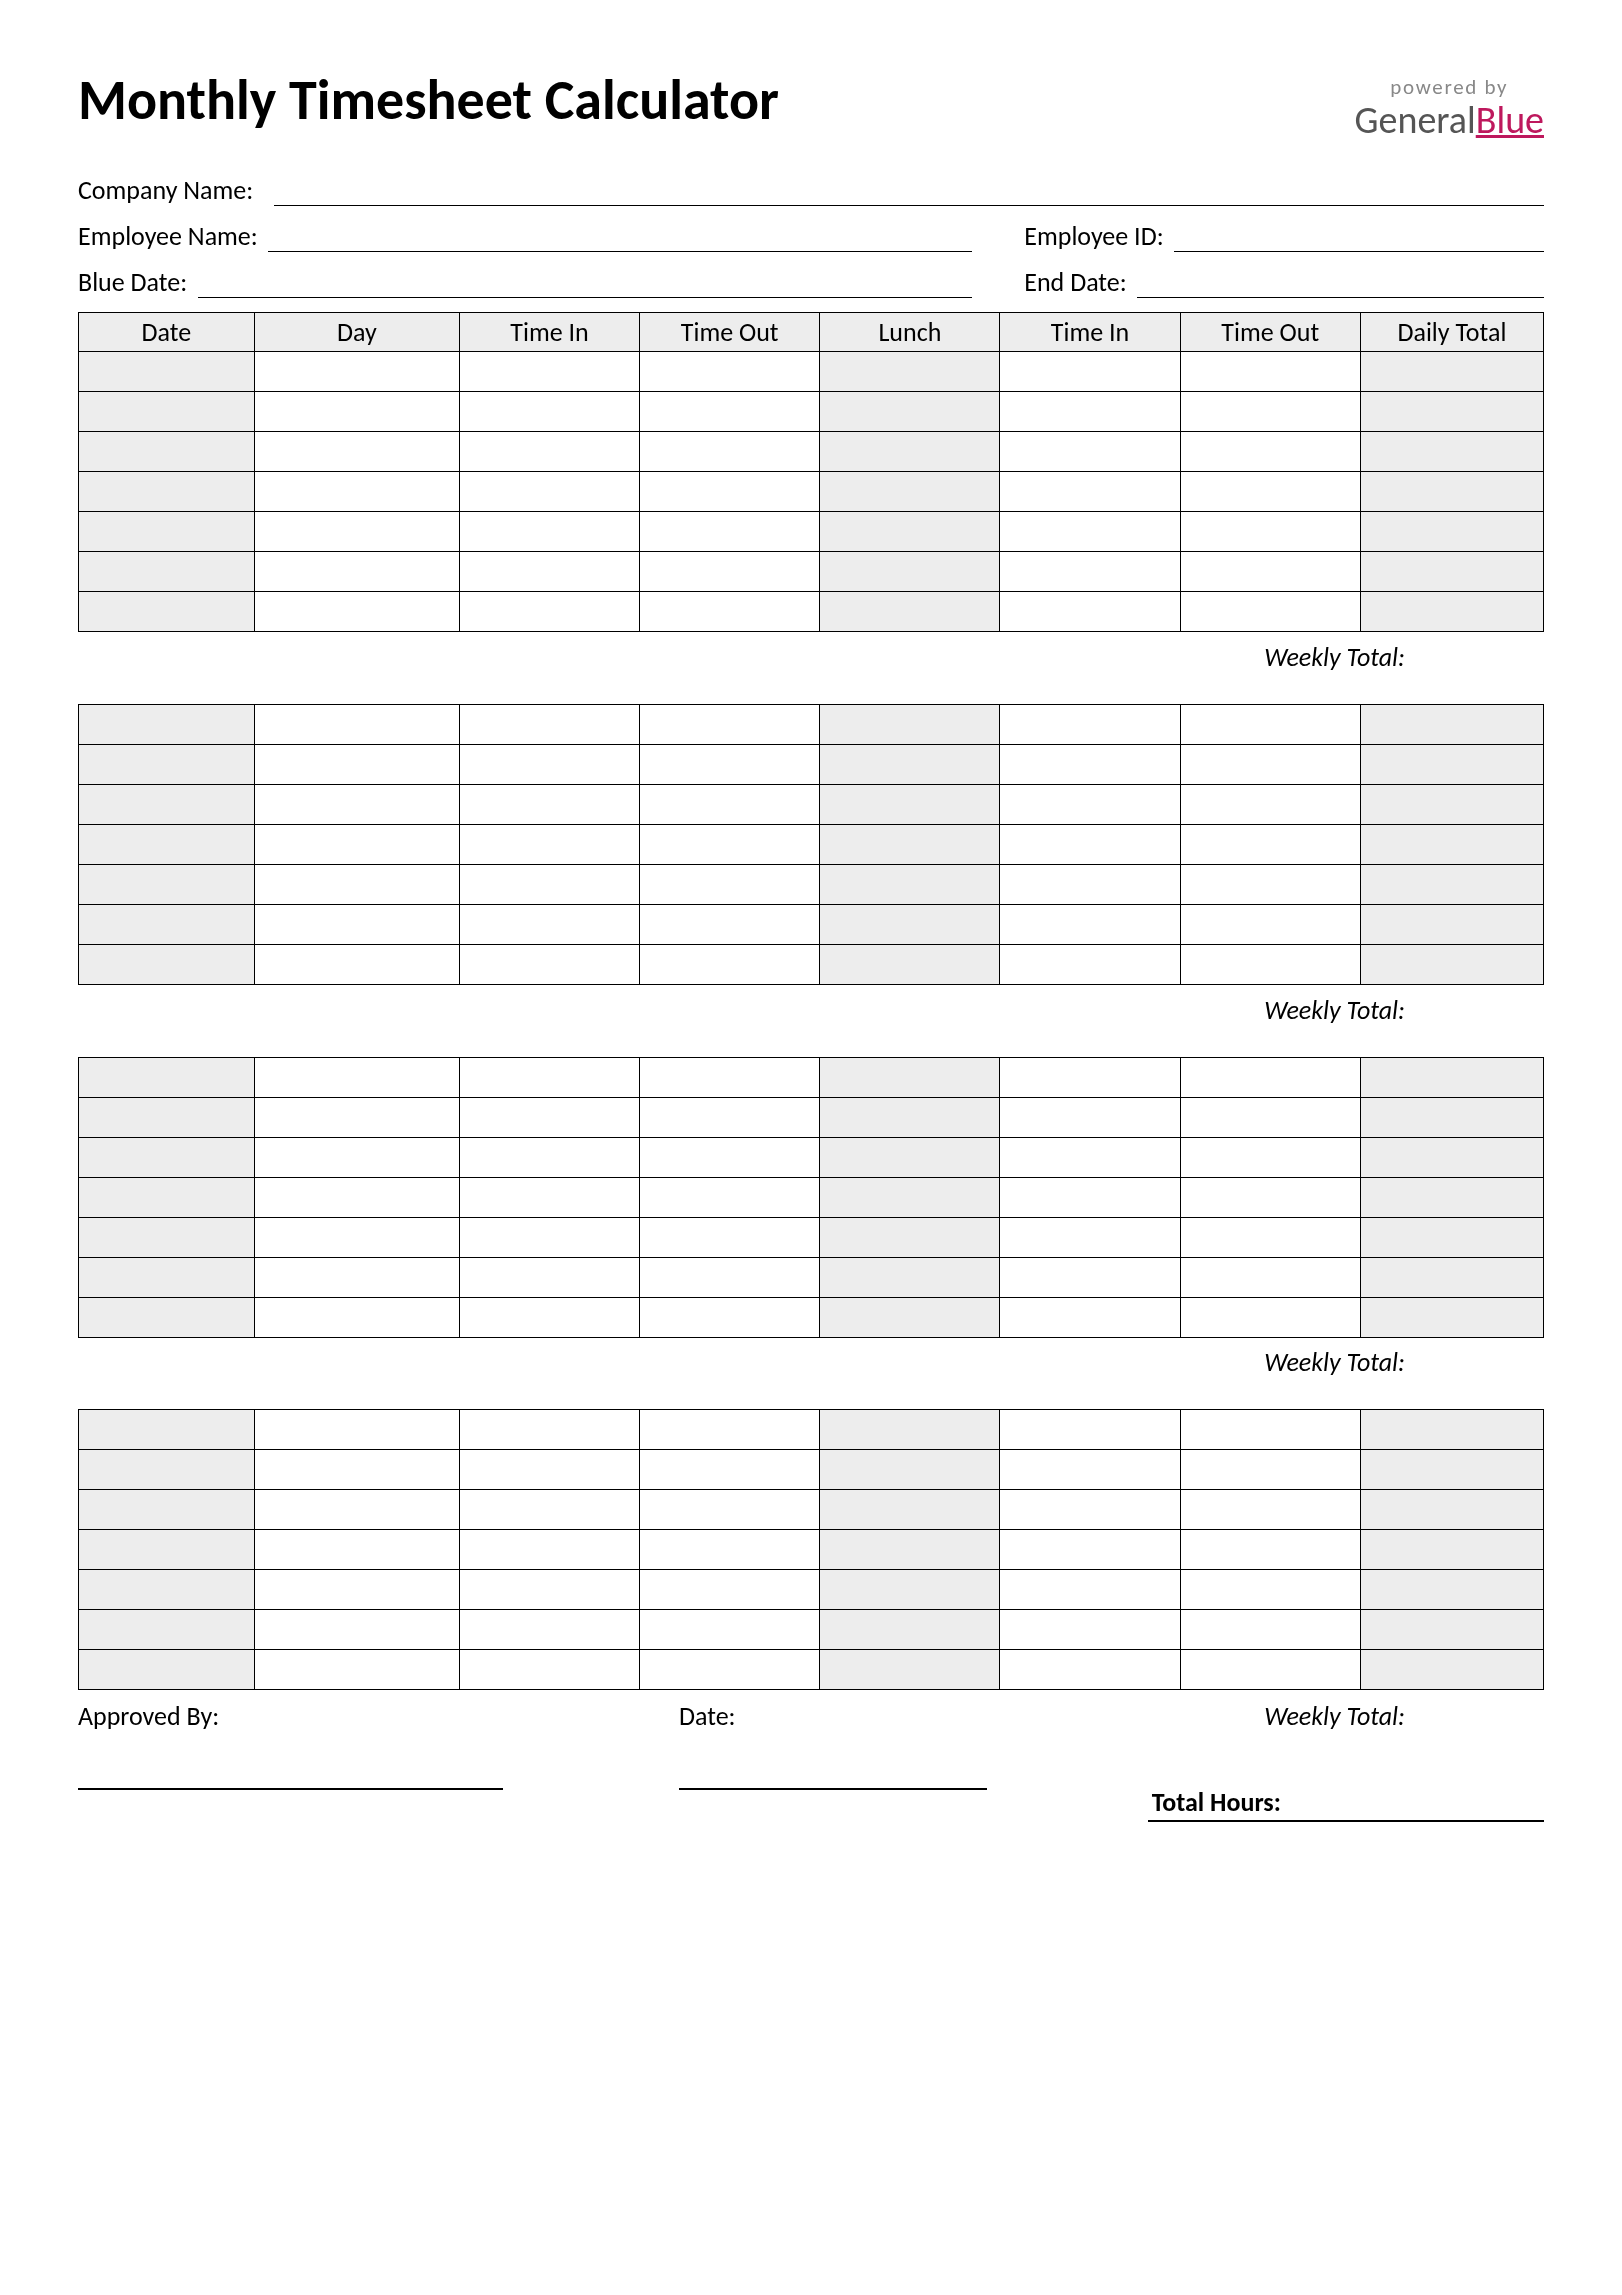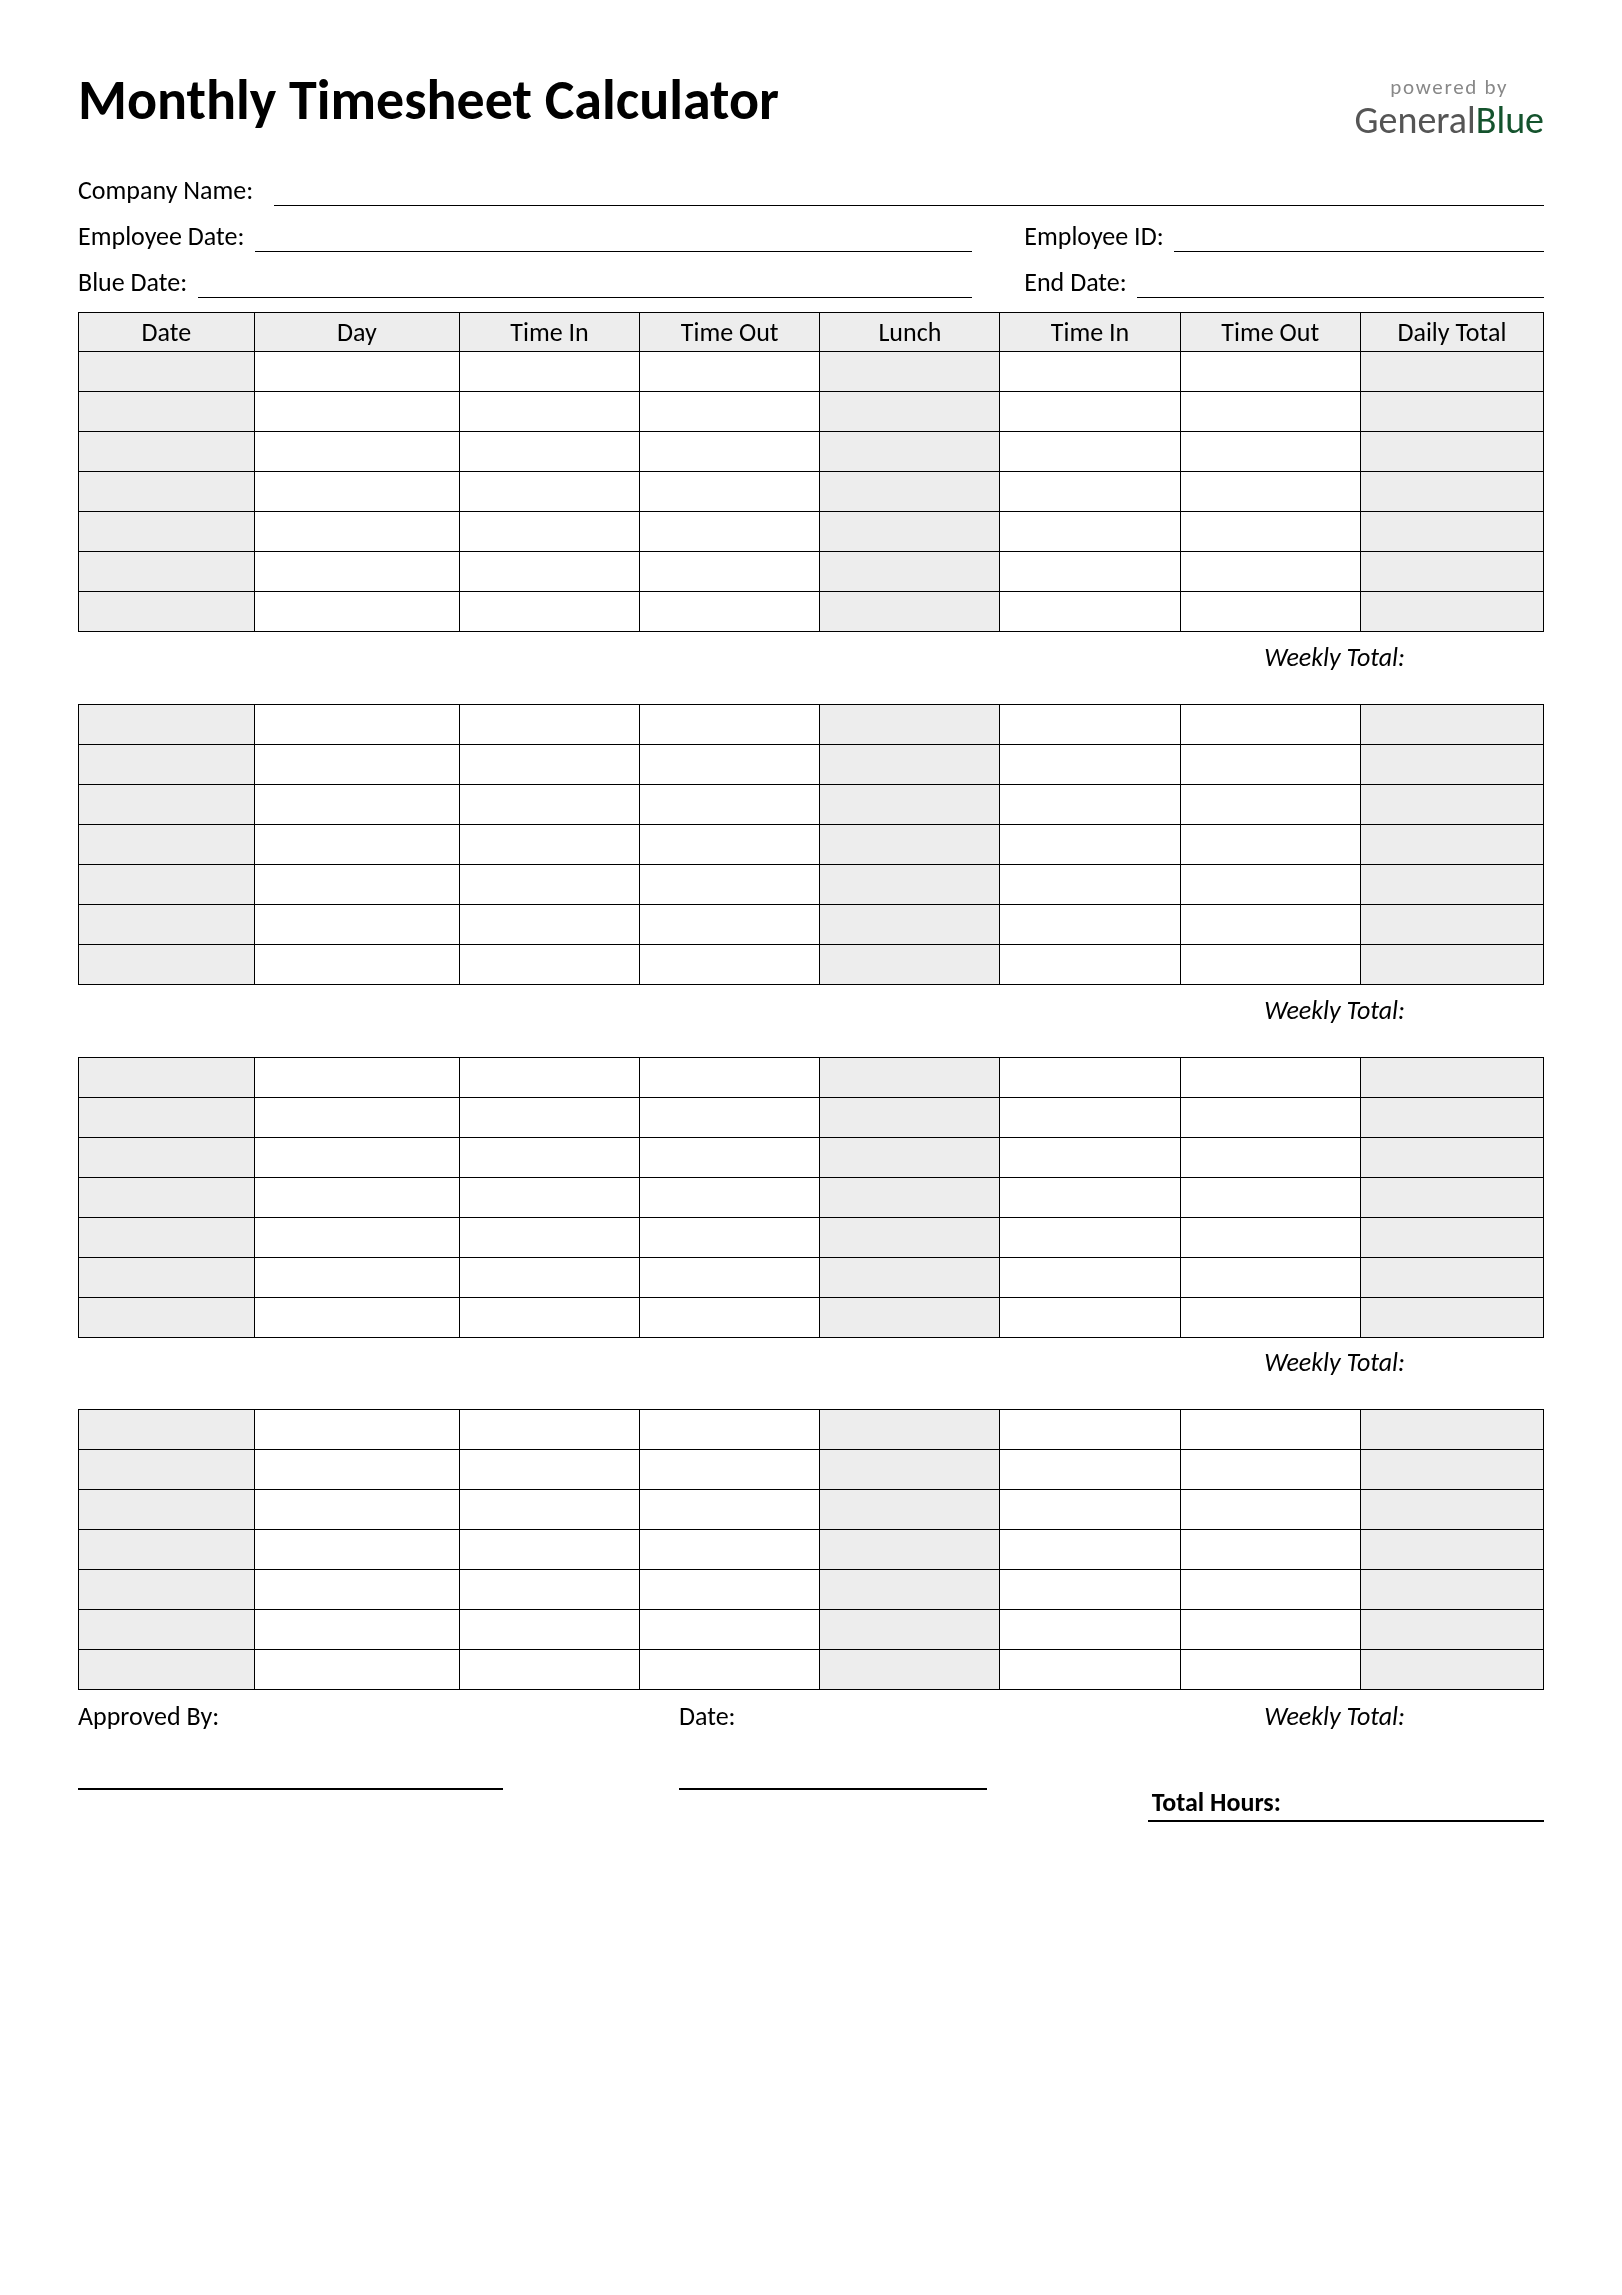--- a/index.html
+++ b/index.html
@@ -33,21 +33,21 @@
     font-size: 21px;
     color: #888;
     letter-spacing: 1.7px;
     margin-bottom: 1.7px;
   }
   .logo-bottom {
     font-size: 38px;
     color: #555;
     line-height: 1;
   }
-  .logo-bottom .blue { color: #14532d; }
+  .logo-bottom .blue { color: #be185d; text-decoration: underline; }
 
   
   .info { margin-bottom: 7px; }
   .info-row {
     display: flex;
     align-items: flex-end;
     font-size: 26px;
     margin-bottom: 14px;
     gap: 10.4px;
   }
@@ -147,21 +147,21 @@
     </div>
   </div>
 
   <div class="info">
     <div class="info-row">
       <span class="info-label">Company Name:</span>
       <span class="info-line"></span>
     </div>
     <div class="info-row info-row-split">
       <div class="left">
-        <span class="info-label">Employee Date:</span>
+        <span class="info-label">Employee Name:</span>
         <span class="info-line"></span>
       </div>
       <div class="right">
         <span class="info-label">Employee ID:</span>
         <span class="info-line"></span>
       </div>
     </div>
     <div class="info-row info-row-split">
       <div class="left">
         <span class="info-label">Blue Date:</span>

